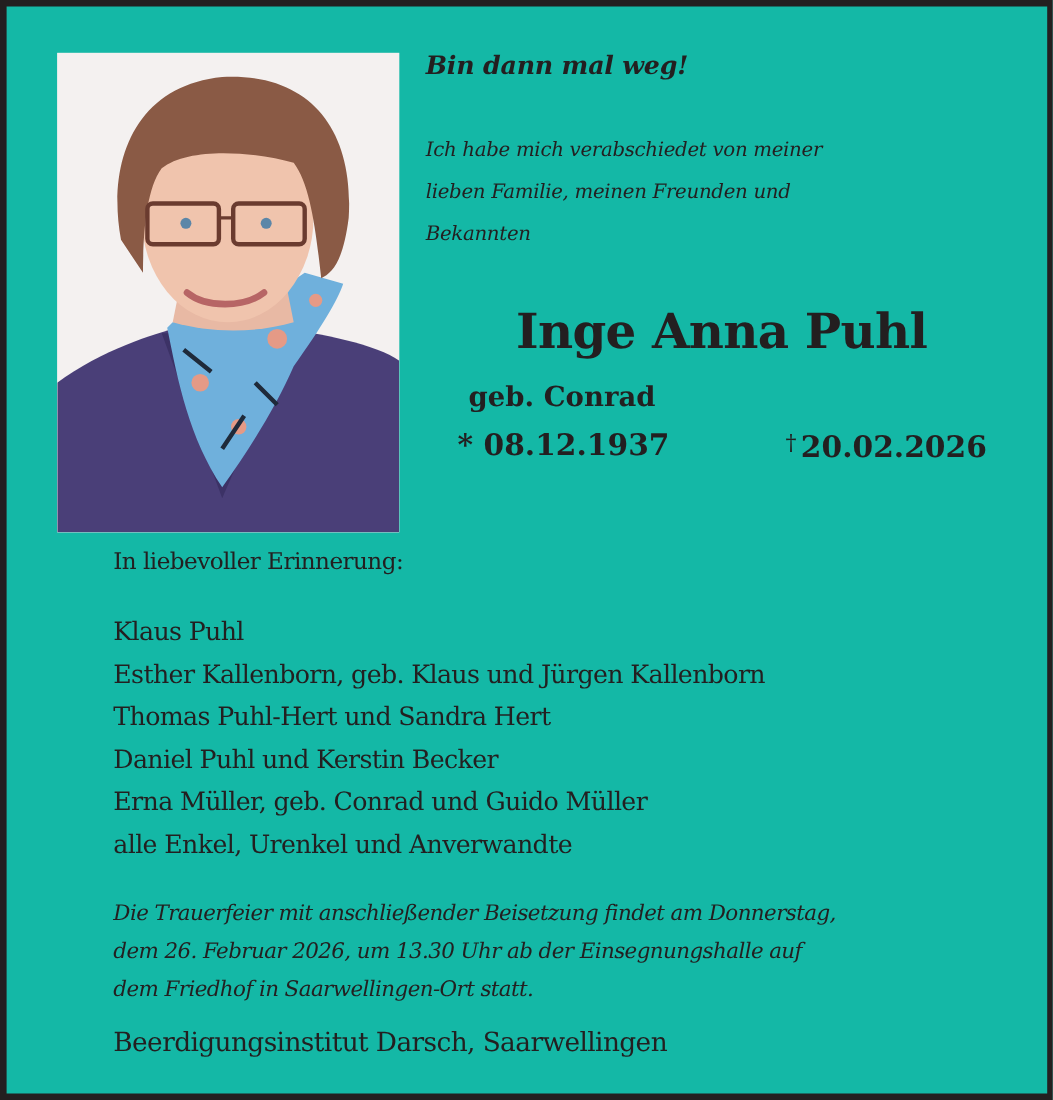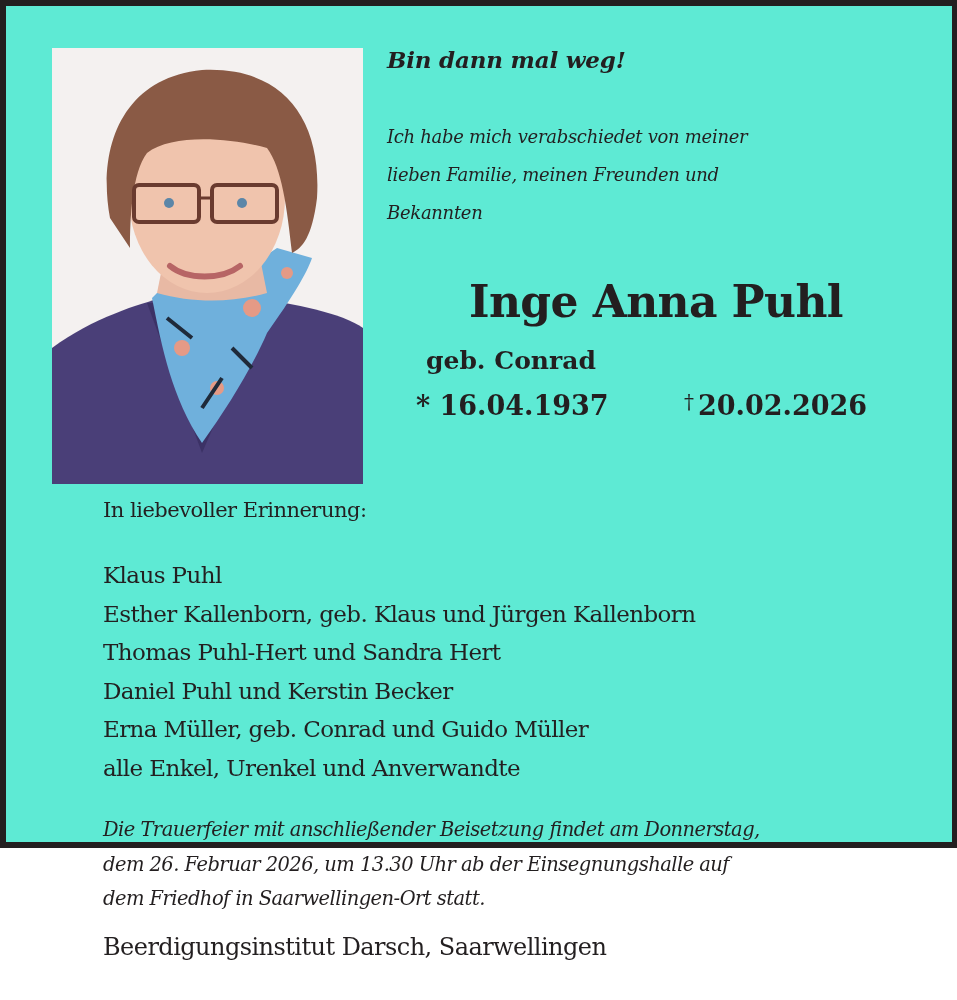--- a/index.html
+++ b/index.html
@@ -1,20 +1,20 @@
 <!DOCTYPE html>
 <html><head>
 <meta charset="utf-8">
 <style>
   html, body { margin: 0; padding: 0; background: #ffffff; }
   body { width: 957px; height: 1000px; overflow: hidden; position: relative; }
   .frame {
-    position: absolute; left: 0; top: 0; width: 957px; height: 848px;
+    position: absolute; left: 0; top: 0; width: 957px; height: 1000px;
     box-sizing: border-box; border: 6px solid #231f20; border-right-width: 5px;
-    background: #5eead4;
+    background: #14b8a6;
   }
   .photo {
     position: absolute; left: 46px; top: 42px; width: 311px; height: 436px;
     overflow: hidden; background: #f4f1f0;
   }
   .photo svg { display: block; width: 100%; height: 100%; }
   .serif { font-family: "DejaVu Serif", "Liberation Serif", serif; color: #231f20; }
   .motto {
     position: absolute; left: 381px; top: 40px; font-size: 23px; font-weight: bold; font-style: italic;
     letter-spacing: -0.2px;
@@ -28,21 +28,21 @@
     font-size: 44px; font-weight: bold; letter-spacing: -0.6px;
   }
   .maiden {
     position: absolute; left: 420px; top: 340px; width: 460px; text-align: left;
     font-size: 25px; font-weight: bold;
   }
   .birth {
     position: absolute; left: 410px; top: 384px; font-size: 27px; font-weight: bold;
   }
   .death {
-    position: absolute; left: 678px; top: 384px; font-size: 27px; font-weight: bold;
+    position: absolute; left: 708px; top: 384px; font-size: 27px; font-weight: bold;
   }
   .death .cross { font-size: 20px; vertical-align: 6px; font-weight: normal; margin-right: 4px; }
   .heading {
     position: absolute; left: 97px; top: 492px; font-size: 21px; font-weight: normal; letter-spacing: -0.5px;
   }
   .mourners {
     position: absolute; left: 97px; top: 550px; font-size: 23px; line-height: 38.5px; letter-spacing: -0.6px;
     margin: 0; padding: 0; list-style: none;
   }
   .service {
@@ -96,21 +96,21 @@
     <div>Ich habe mich verabschiedet von meiner</div>
     <div>lieben Familie, meinen Freunden und</div>
     <div>Bekannten</div>
   </div>
 
   <div class="serif name">Inge Anna Puhl</div>
   <div class="serif maiden">geb. Conrad</div>
 
   <div class="serif birth">
     <span>*</span>
-    <span>16.04.1937</span>
+    <span>08.12.1937</span>
   </div>
   <div class="serif death">
     <span class="cross">†</span><span>20.02.2026</span>
   </div>
 
   <div class="serif heading">In liebevoller Erinnerung:</div>
 
   <ul class="serif mourners">
     <li>Klaus Puhl</li>
     <li>Esther Kallenborn, geb. Klaus und Jürgen Kallenborn</li>

